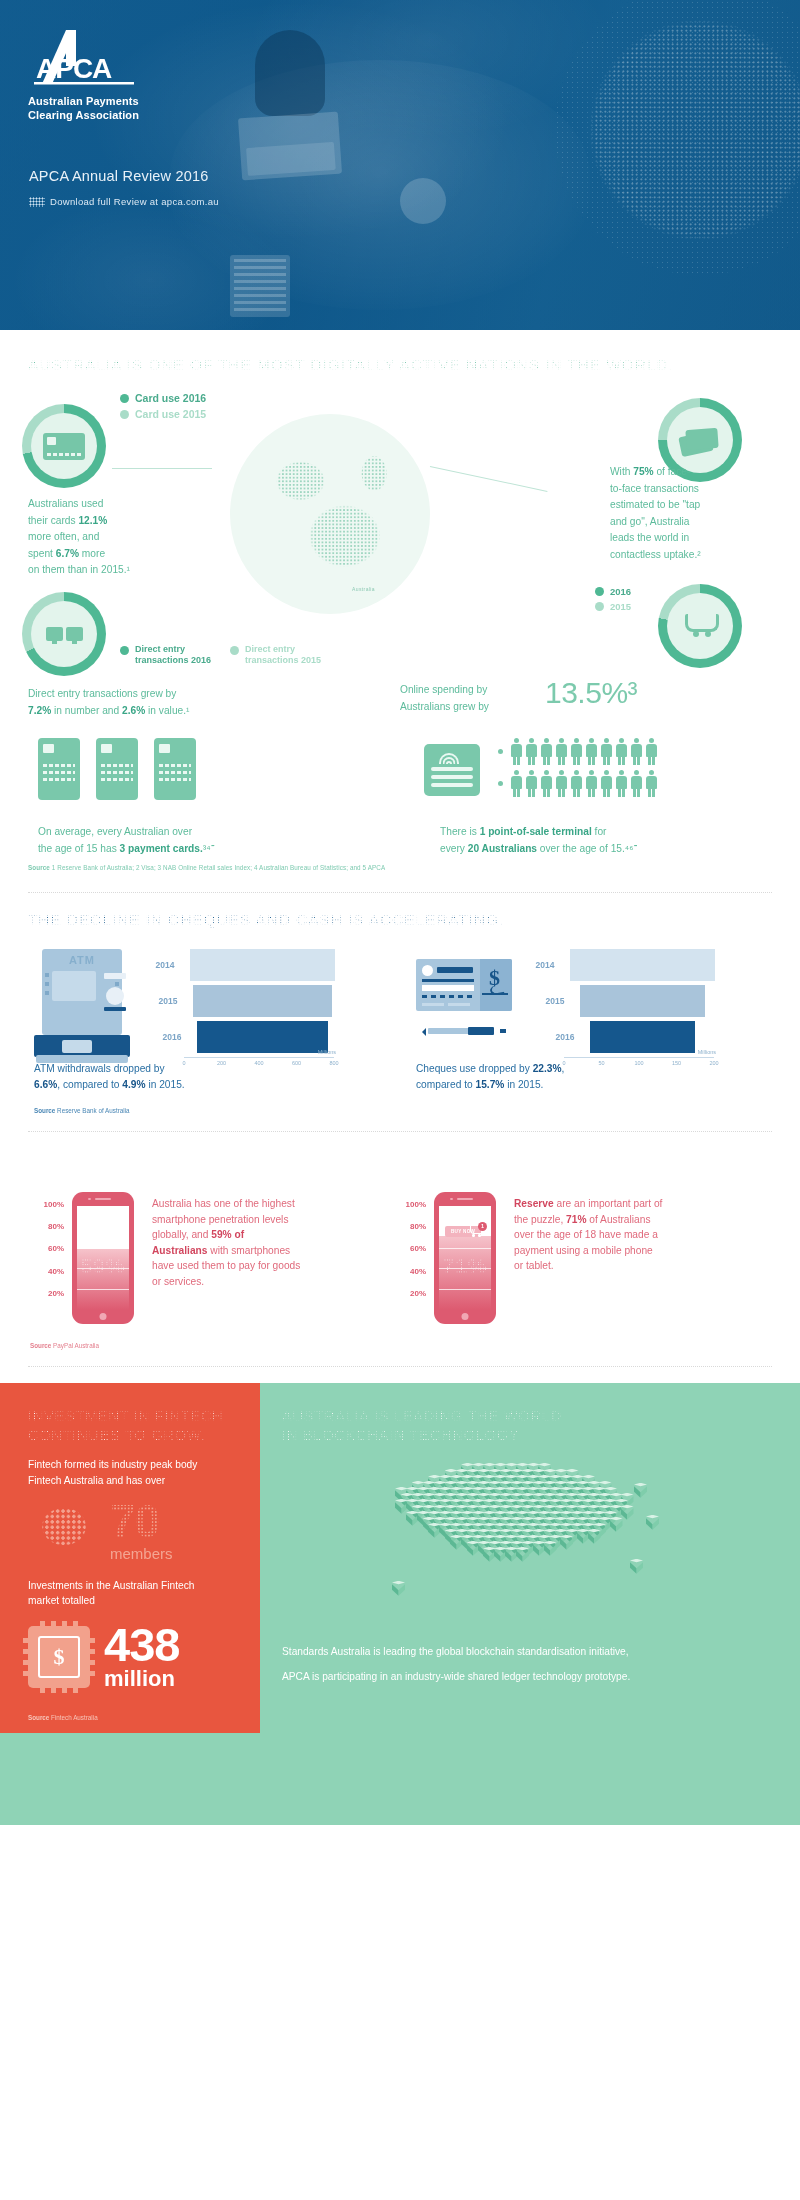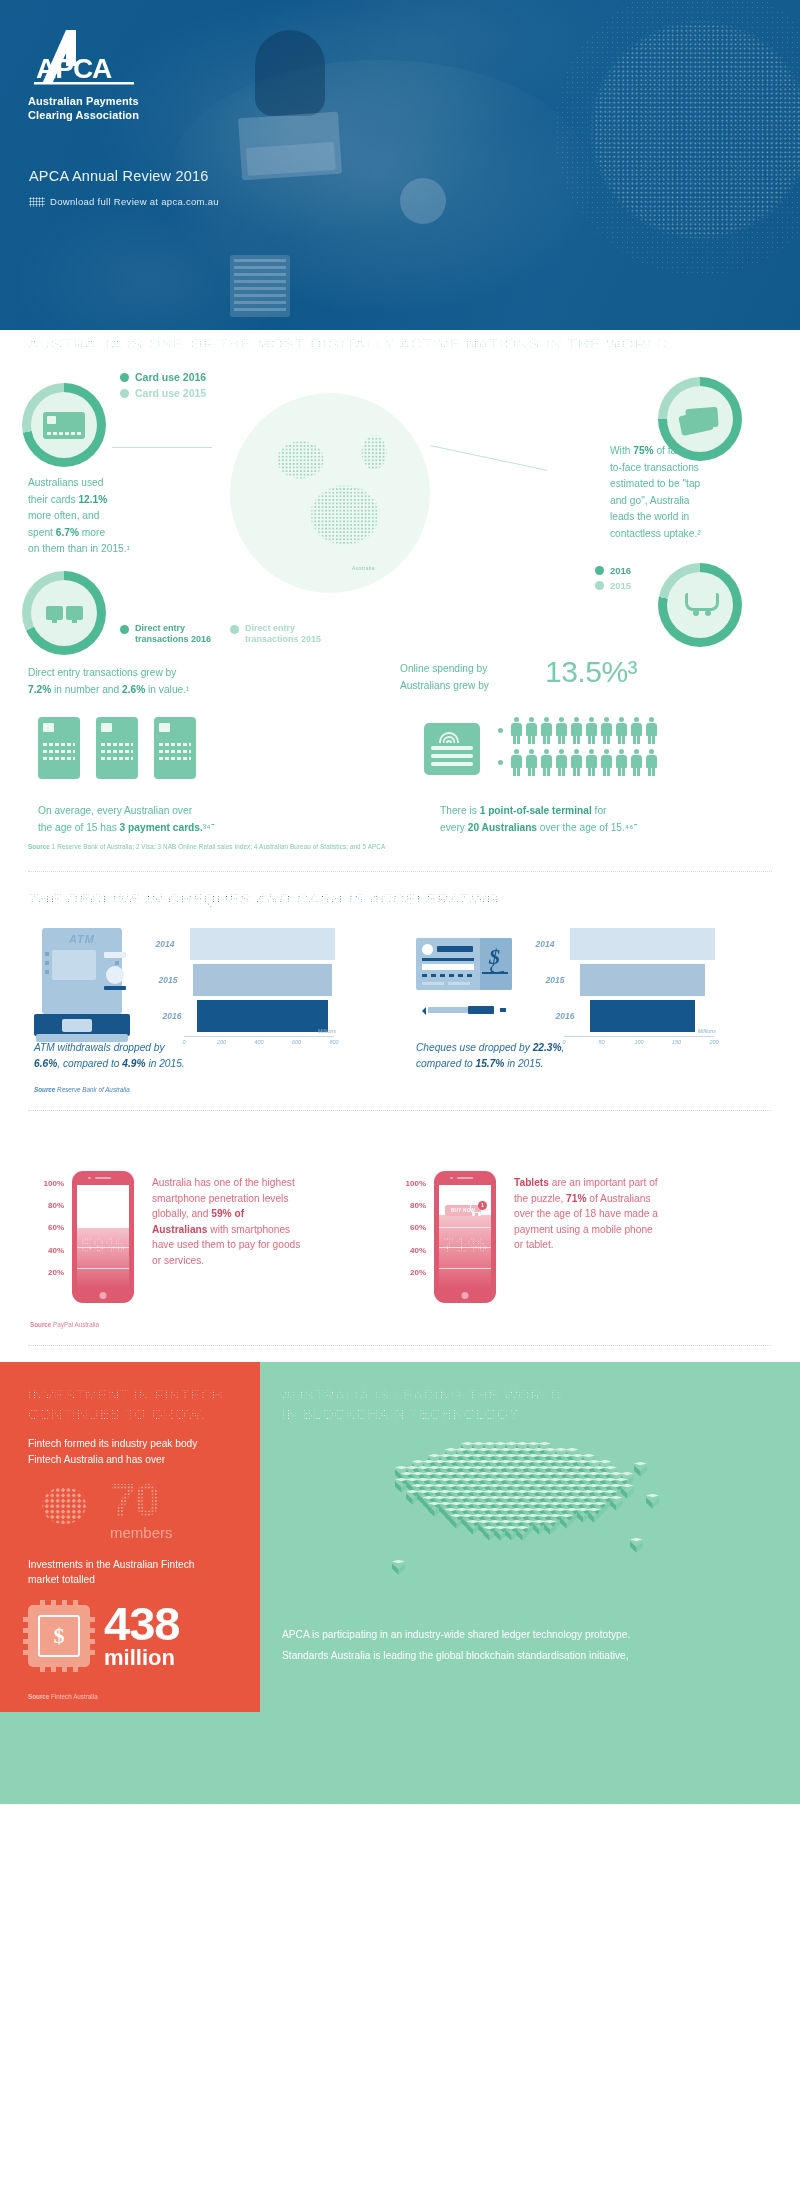--- a/index.html
+++ b/index.html
@@ -91,21 +91,21 @@
   .sec-head {
     font-size:15.5px; letter-spacing:.9px; font-weight:400; margin-bottom:4px;
     background-size:2.6px 2.6px; -webkit-background-clip:text; background-clip:text; color:transparent;
   }
   .sec-head.teal { background-image: radial-gradient(circle,#6bbfa4 40%,transparent 45%); }
   .sec-head.blue { background-image: radial-gradient(circle,#1d5e8f 40%,transparent 45%); }
   .sec-head.pink { background-image: radial-gradient(circle,#e0697a 40%,transparent 45%); }
   .divider { border-top:1.5px dotted #d9d9d9; margin:0 28px; }
 
   
-  .s1 { position:relative; height:530px; margin-top:5px;}
+  .s1 { position:relative; height:530px; margin-top:26px;}
   .globe-bg{
     position:absolute; left:230px; top:58px; width:200px; height:200px; border-radius:50%;
     background:#eef8f3;
   }
   .globe-dots{
     position:absolute; left:238px; top:66px; width:184px; height:184px; border-radius:50%;
     background-image:radial-gradient(circle,#9fd6c1 42%,transparent 46%);
     background-size:3.6px 3.6px;
     -webkit-mask-image:radial-gradient(ellipse 46% 40% at 58% 62%, #000 38%, transparent 42%),
                        radial-gradient(ellipse 30% 24% at 34% 32%, #000 40%, transparent 44%),
@@ -161,21 +161,21 @@
 
   .person{width:11px;height:27px;position:relative;display:inline-block;}
   .person i{position:absolute;left:3px;top:0;width:5px;height:5px;border-radius:50%;background:#7ac8ab;}
   .person u{position:absolute;left:0;top:6px;width:11px;height:13px;background:#7ac8ab;border-radius:3px 3px 1px 1px;text-decoration:none;}
   .person u:after{content:"";position:absolute;left:2px;top:13px;width:2.5px;height:8px;background:#7ac8ab;box-shadow:4px 0 0 #7ac8ab;}
 
   .srcline{font-size:6.3px;color:#7ecab0;letter-spacing:.1px;}
   .srcline b{font-weight:bold;}
 
   
-  .s2{position:relative;height:200px;margin-top:14px;font-style:italic;}
+  .s2{position:relative;height:200px;margin-top:14px;}
   .atm{width:96px;height:108px;position:relative;}
   .atm .body{position:absolute;left:8px;top:0;width:80px;height:86px;background:#a8c6dd;border-radius:3px;}
   .atm .scr{position:absolute;left:18px;top:22px;width:44px;height:30px;background:#c5daea;border-radius:2px;}
   .atm .lbl{position:absolute;left:0;right:0;top:5px;text-align:center;color:#86afcd;font-size:11px;font-weight:bold;letter-spacing:1px;}
   .atm .btnL{position:absolute;left:11px;top:24px;width:4px;height:26px;background:
     repeating-linear-gradient(to bottom,#7fa9c9 0 4px,transparent 4px 9px);}
   .atm .btnR{position:absolute;right:11px;top:24px;width:4px;height:26px;background:
     repeating-linear-gradient(to bottom,#7fa9c9 0 4px,transparent 4px 9px);}
   .atm .slot{position:absolute;right:4px;top:24px;width:22px;height:6px;background:#e8f0f7;border-radius:1px;}
   .atm .knob{position:absolute;right:6px;top:38px;width:18px;height:18px;border-radius:50%;background:#e8f0f7;}
@@ -669,21 +669,21 @@
         </div>
         <div class="pct">71%</div>
         <div class="buynow">BUY NOW</div>
         <div class="cartic">
           <span class="cartbadge">1</span>
         </div>
       </div>
       <div class="home"></div>
     </div>
     <div class="s3txt" style="position:absolute;left:514px;top:46px;width:150px;">
-      <b>Tablets</b> are an important part of the puzzle, <b>71%</b> of Australians over the age of 18 have made a payment using a mobile phone or tablet.
+      <b>Reserve</b> are an important part of the puzzle, <b>71%</b> of Australians over the age of 18 have made a payment using a mobile phone or tablet.
     </div>
 
     <div class="src3" style="position:absolute;left:30px;top:192px;">
       <b>Source</b> PayPal Australia
     </div>
   </div>
 
   <div class="divider" style="margin-top:6px"></div>
 
   <div class="s4" style="margin-top:16px">
@@ -1861,19 +1861,19 @@
             <span class="t"></span>
             <span class="l"></span>
             <span class="r"></span>
           </div>
           <div class="cube" style="left: 8px; top: 118px; z-index: 20;">
             <span class="t"></span>
             <span class="l"></span>
             <span class="r"></span>
           </div>
         </div>
+      <div class="s4rtxt" style="margin-top:6px">Standards Australia is leading the global blockchain standardisation initiative,</div>
       <div class="s4rtxt" style="margin-top:10px">APCA is participating in an industry-wide shared ledger technology prototype.</div>
-      <div class="s4rtxt" style="margin-top:6px">Standards Australia is leading the global blockchain standardisation initiative,</div>
     </div>
   </div>
 
   <div class="s5"></div>
 </div>
 
 </body></html>

